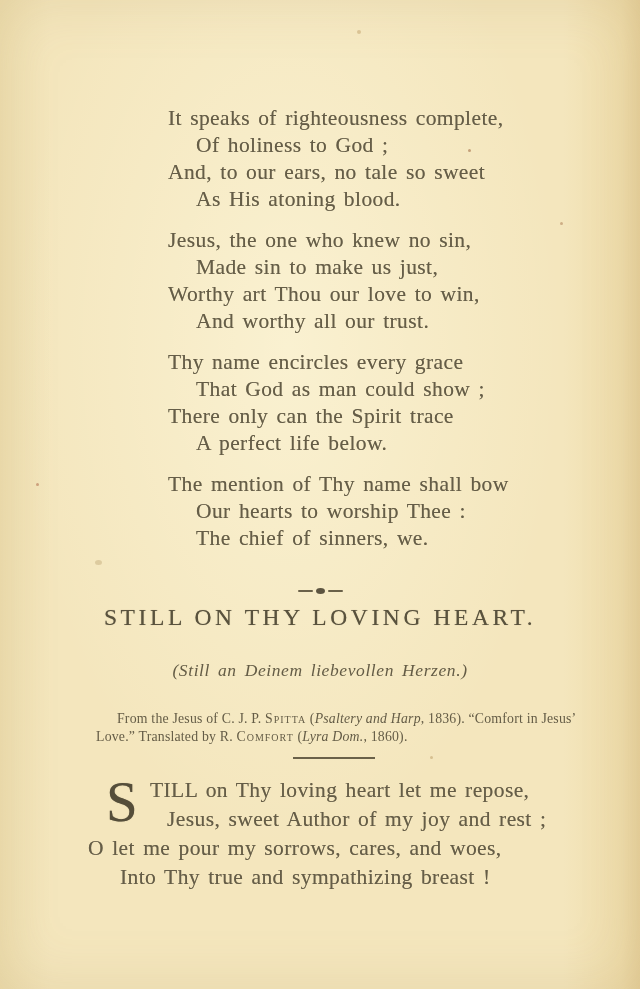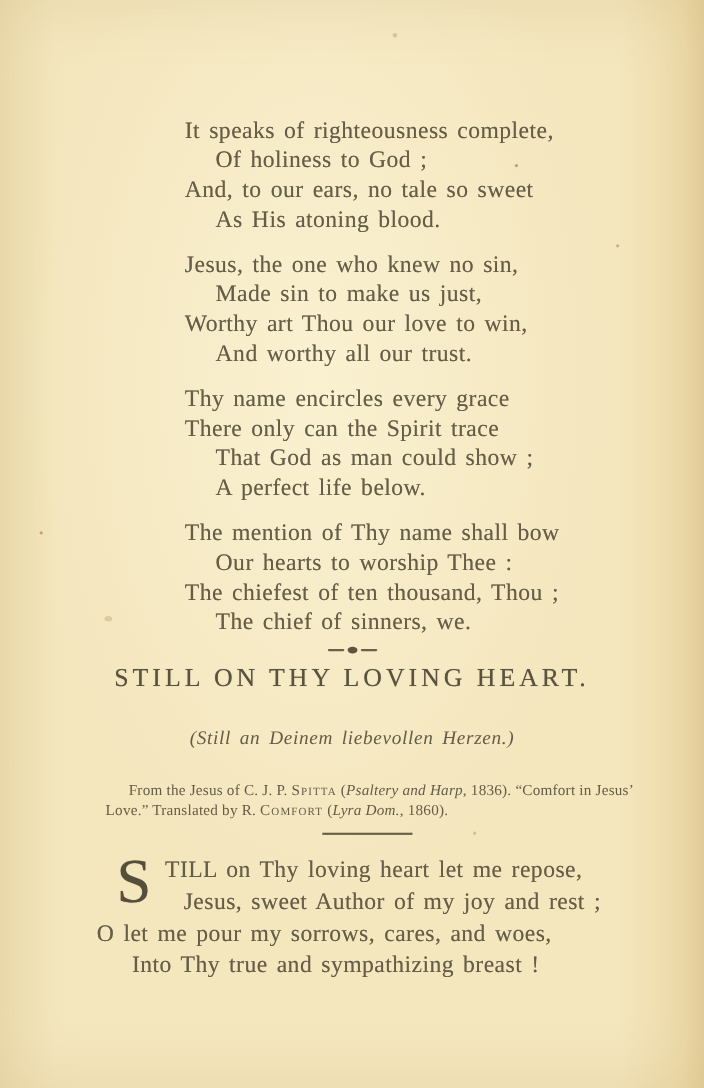--- a/index.html
+++ b/index.html
@@ -115,28 +115,27 @@
         <div class="line indent">As His atoning blood.</div>
       </div>
       <div class="stanza">
         <div class="line">Jesus, the one who knew no sin,</div>
         <div class="line indent">Made sin to make us just,</div>
         <div class="line">Worthy art Thou our love to win,</div>
         <div class="line indent">And worthy all our trust.</div>
       </div>
       <div class="stanza">
         <div class="line">Thy name encircles every grace</div>
+        <div class="line indent">That God as man could show ;</div>
         <div class="line">There only can the Spirit trace</div>
-        <div class="line indent">That God as man could show ;</div>
         <div class="line indent">A perfect life below.</div>
       </div>
       <div class="stanza">
         <div class="line">The mention of Thy name shall bow</div>
         <div class="line indent">Our hearts to worship Thee :</div>
-        <div class="line">The chiefest of ten thousand, Thou ;</div>
         <div class="line indent">The chief of sinners, we.</div>
       </div>
     </div>
 
     <div class="divider">
       <span class="orn-line"></span>
       <span class="orn-dot"></span>
       <span class="orn-line"></span>
     </div>
 

